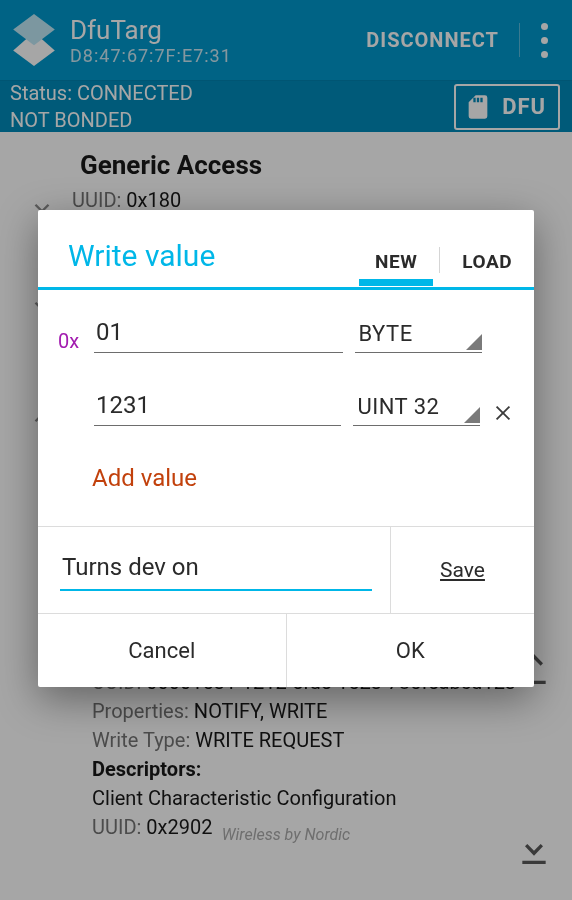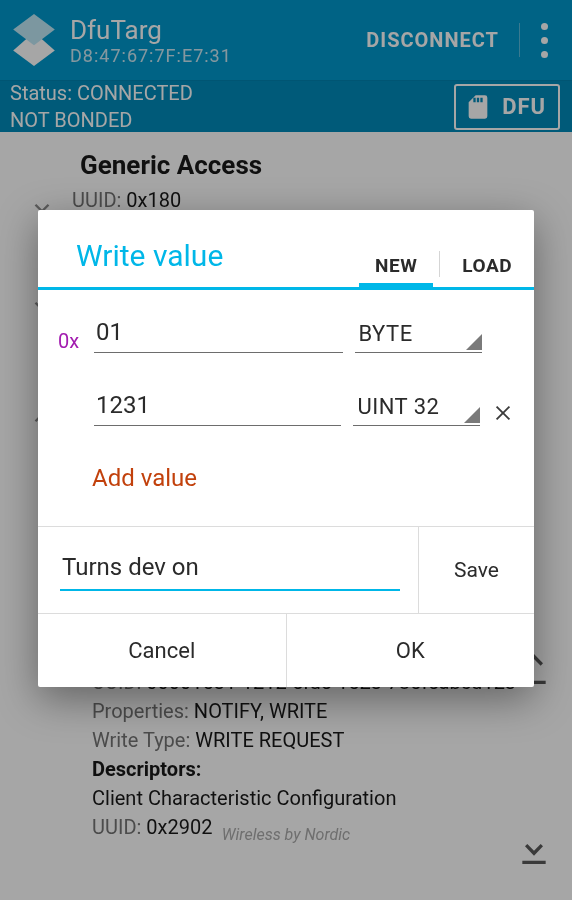--- a/index.html
+++ b/index.html
@@ -42,42 +42,42 @@
 .spacer2 { height: 64px; }
 .kv { margin-left: 80px; font-size: 20px; color: #757575; line-height: 1.45; }
 .kv .v { color: #1a1a1a; }
 .descr { font-weight: 700; color: #1a1a1a; }
 .dl-icon { position: absolute; color: #5a5a5a; }
 .dl-icon svg { width: 40px; height: 40px; }
 .watermark { position: absolute; left: 0; right: 0; top: 693px; text-align: center; color: #aaa; font-size: 16px; font-style: italic; }
 
 
 .dialog { position: absolute; left: 38px; right: 38px; top: 210px; background: #fff; z-index: 100; border-radius: 2px; box-shadow: 0 12px 40px rgba(0,0,0,0.4); }
-.dlg-head { display: flex; align-items: flex-end; padding: 22px 0 0 8px; border-bottom: 3px solid #00b7e8; }
+.dlg-head { display: flex; align-items: center; padding: 22px 0 0 0; border-bottom: 3px solid #00b7e8; }
 .dlg-title { flex: 1; color: #00b7e8; font-size: 30px; font-weight: 400; padding: 6px 0 14px 30px; }
 .dlg-tabs { display: flex; align-items: center; }
 .tab { font-size: 19px; font-weight: 700; color: #2b2b2b; letter-spacing: 0.5px; padding: 14px 22px 10px 22px; position: relative; }
 .tab.active::after { content:""; position:absolute; left:6px; right:6px; bottom:-3px; height:7px; background:#00b7e8; }
 .tab-sep { width:1px; height:26px; background:#d5d5d5; }
 
 .dlg-body { padding: 24px 20px 10px 20px; }
 .vrow { display: flex; align-items: flex-end; gap: 12px; margin-bottom: 34px; }
 .prefix { color: #a21caf; font-size: 20px; width: 24px; flex: 0 0 auto; }
 .inp { border: none; border-bottom: 1.5px solid #6d6d6d; font-size: 24px; padding: 4px 2px 6px 2px; outline: none; background: transparent; color: #2b2b2b; }
 .inp-val { flex: 1 1 auto; min-width: 0; }
 .type-sel { width: 160px; border: none; border-bottom: 1.5px solid #6d6d6d; padding: 4px 2px 6px 4px; font-size: 22px; letter-spacing: 0.5px; color: #2b2b2b; position: relative; }
 .type-tri { position: absolute; right: 0; bottom: 2px; width: 0; height: 0; border-left: 16px solid transparent; border-bottom: 16px solid #7a7a7a; }
 .row-close { width: 26px; height: 26px; display: flex; align-items: center; justify-content: center; color: #4a4a4a; cursor: pointer; }
 .addv { color: #c2410c; font-size: 24px; padding: 4px 0 24px 34px; }
 
 .namebar { border-top: 1px solid #dcdcdc; display: flex; justify-content: space-between; }
 .name-inp { flex: 1; padding: 24px 18px 22px 22px; }
 .name-inp input { width: 100%; border: none; border-bottom: 2.5px solid #00b7e8; font-size: 24px; padding: 2px 2px 8px 2px; outline: none; color: #2b2b2b; }
 .name-inp input::after { content:""; }
-.save { width: 116px; border-left: 1px solid #dcdcdc; display: flex; align-items: center; justify-content: center; font-size: 21px; color: #2b2b2b; }
+.save { width: 144px; border-left: 1px solid #dcdcdc; display: flex; align-items: center; justify-content: center; font-size: 21px; color: #2b2b2b; text-decoration: underline; }
 
 .dlg-btns { border-top: 1px solid #dcdcdc; display: flex; }
 .dlg-btn { flex: 1; text-align: center; padding: 24px 0; font-size: 22px; color: #2b2b2b; }
 .dlg-btn + .dlg-btn { border-left: 1px solid #dcdcdc; }
 </style>
 </head>
 <body>
 
 <div class="header">
   <div class="logo">

